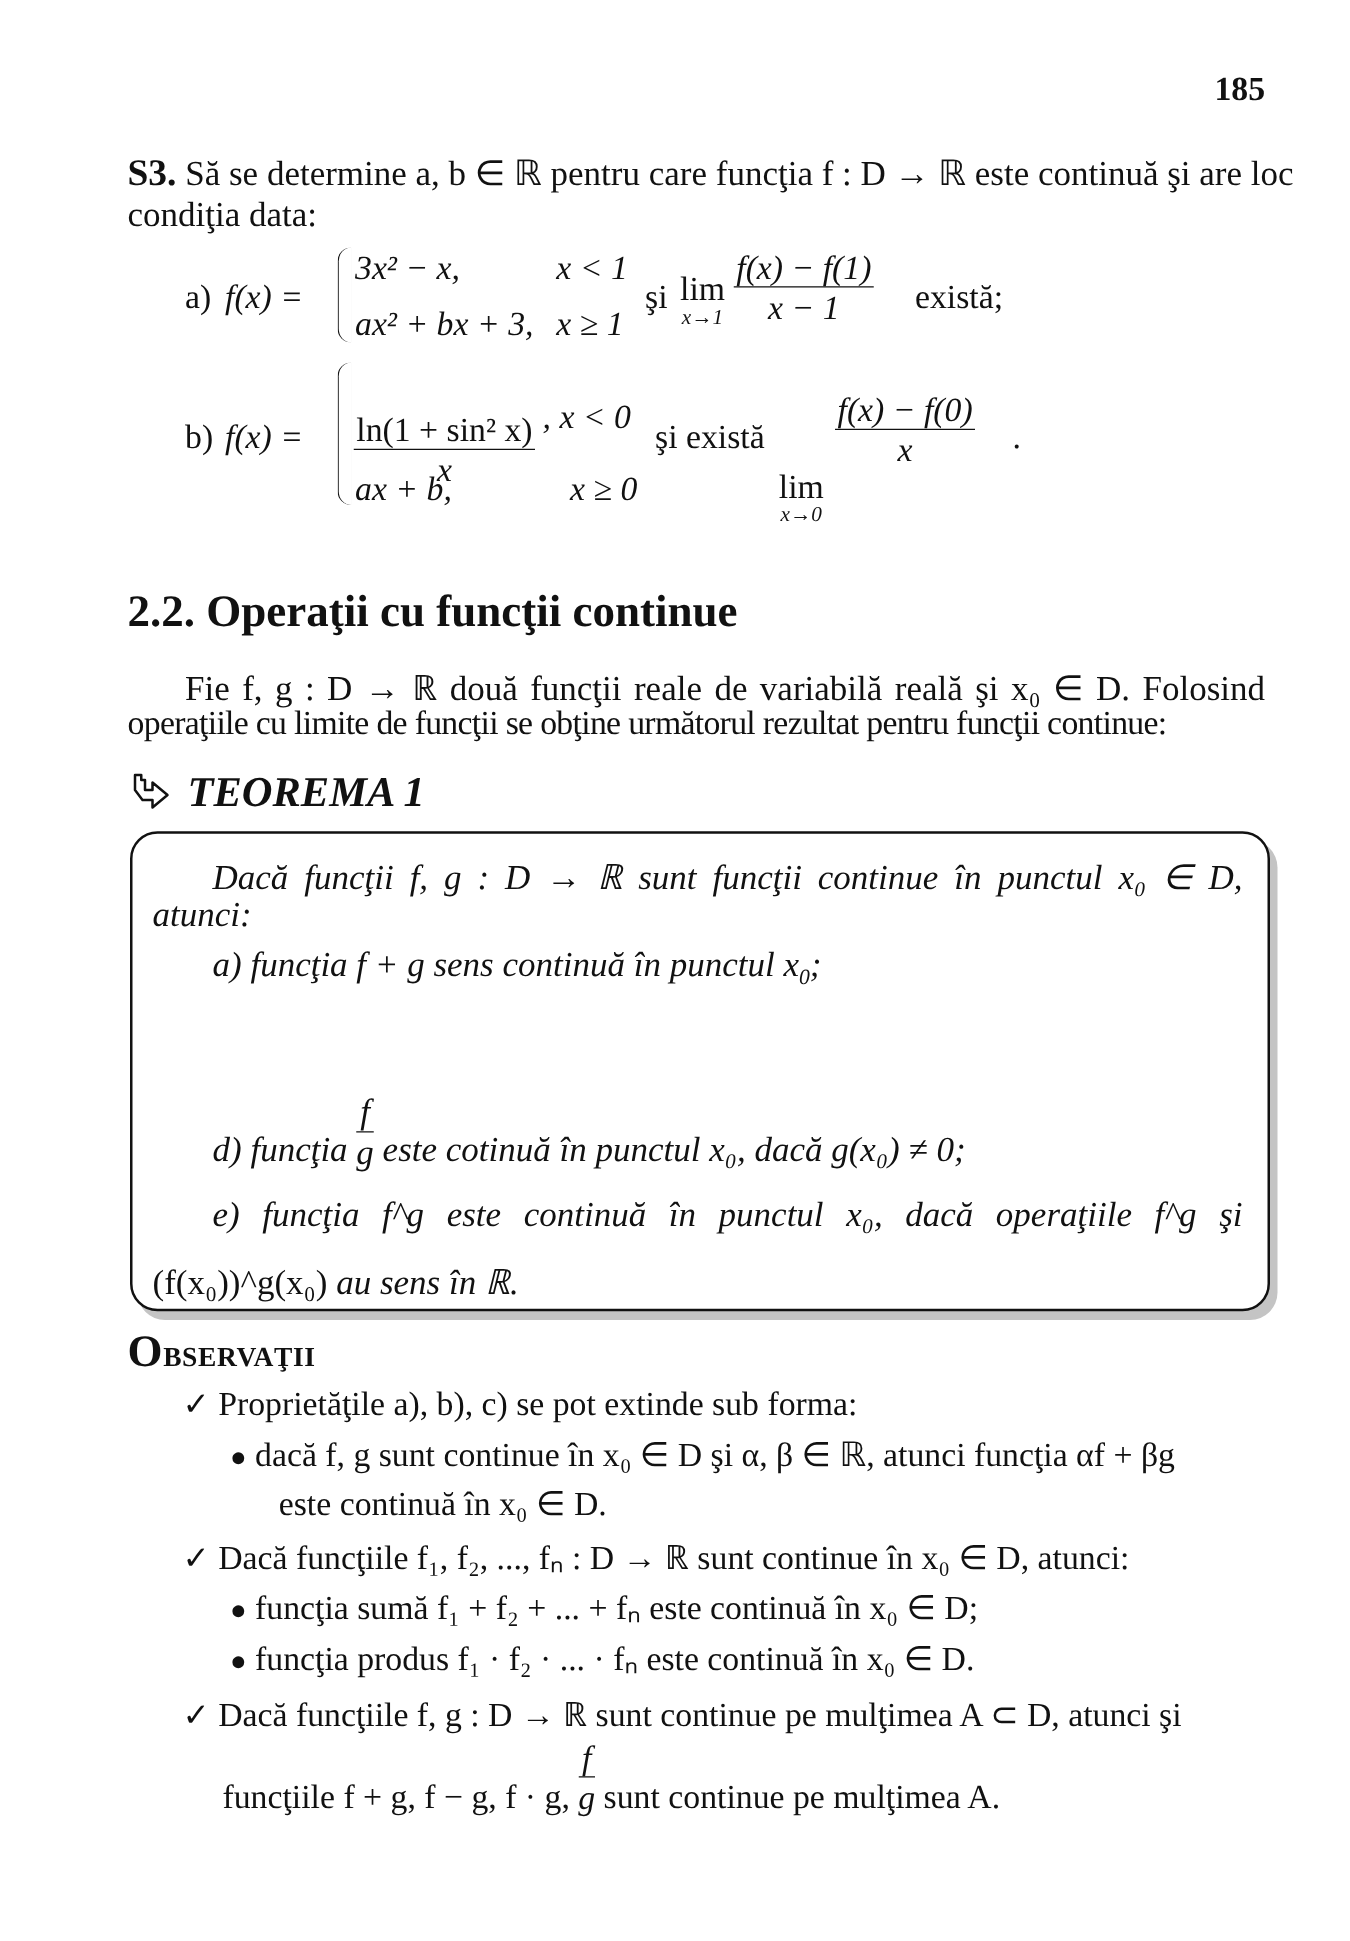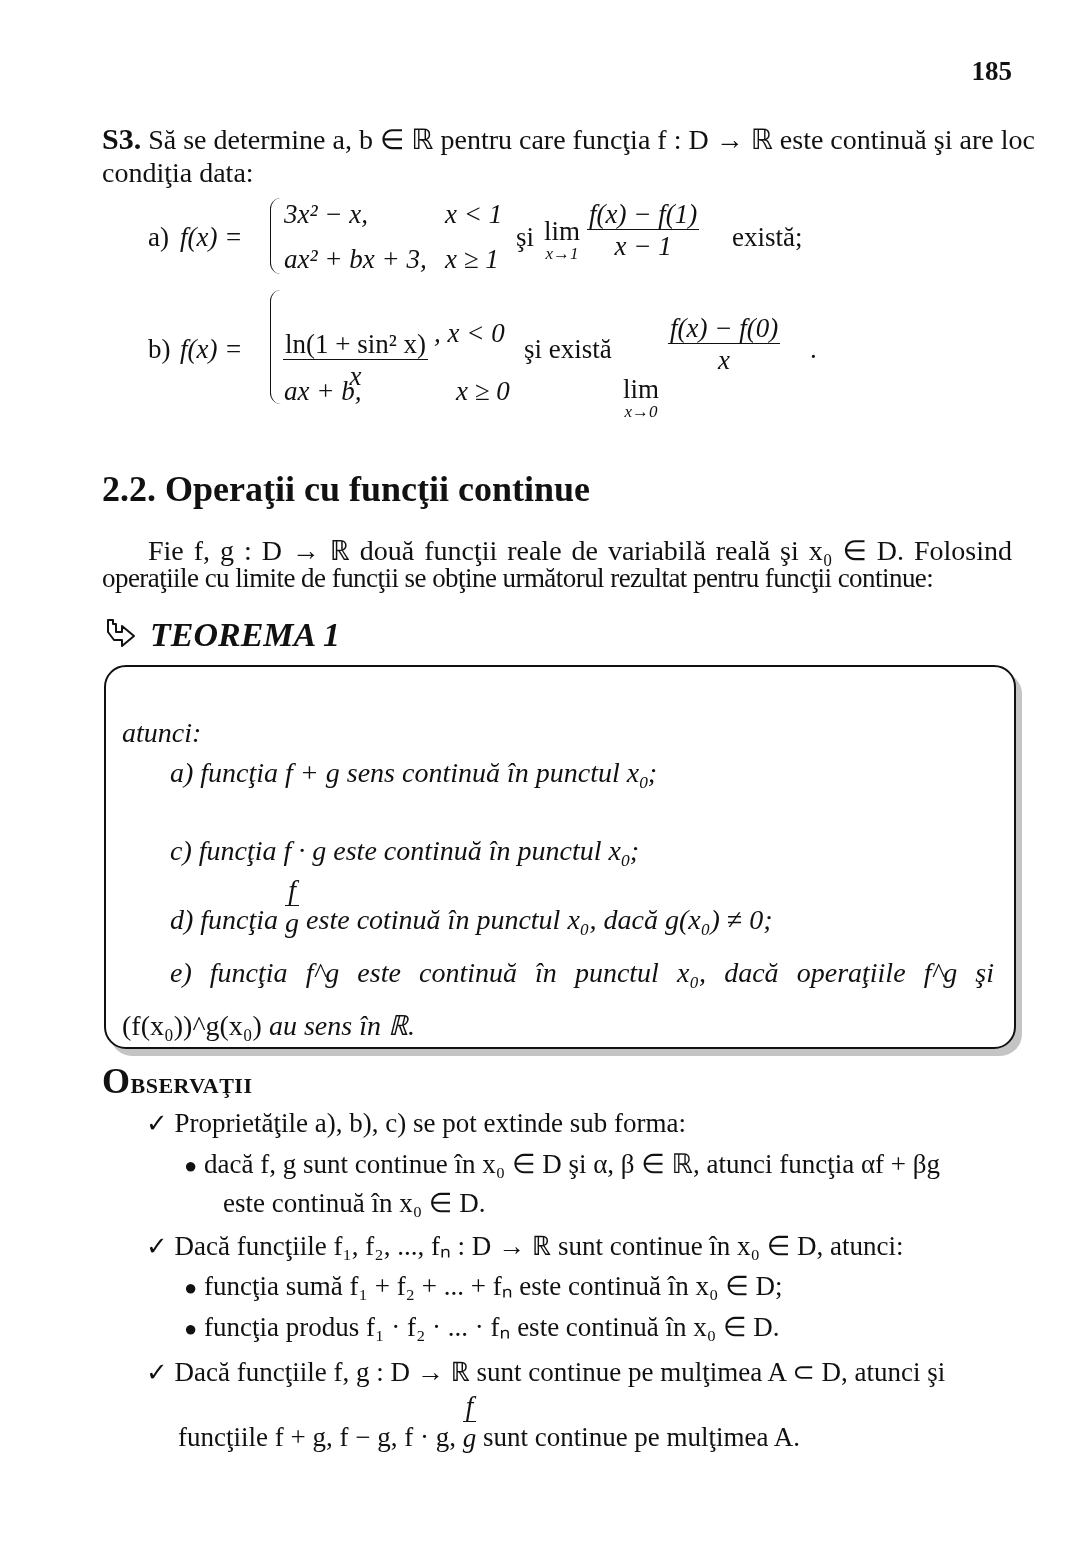--- a/index.html
+++ b/index.html
@@ -88,26 +88,24 @@
 <div class="abs" style="left:102px; top:563px; font-size:27px; letter-spacing:-0.55px;">operaţiile cu limite de funcţii se obţine următorul rezultat pentru funcţii continue:</div>
 
 <div class="abs" style="left:104px; top:616px; width:36px; height:34px;">
   <svg width="36" height="34" viewBox="0 0 36 34">
     <path d="M4 4 L4 16 L10 24 L18 24 L18 30 L30 20 L18 10 L18 16 L12 16 L12 8 L9 8 L9 4 Z" fill="none" stroke="#111" stroke-width="2" stroke-linejoin="round"></path>
   </svg>
 </div>
 <div class="abs theorem-title" style="left:150px; top:616px;">TEOREMA 1</div>
 
 <div class="theorem-box">
+  <div class="tline justify" style="left:16px; top:14px; width:872px; text-indent:48px;">Dacă funcţii f, g : D → ℝ sunt funcţii continue în punctul x₀ ∈ D,</div>
   <div class="tline" style="left:16px; top:50px;">atunci:</div>
   <div class="tline" style="left:64px; top:90px;">
     <span>a) funcţia f + g sens continuă în punctul x</span><sub>0</sub><span>;</span>
-  </div>
-  <div class="tline" style="left:64px; top:168px;">
-    <span>c) funcţia f · g este continuă în punctul x</span><sub>0</sub><span>;</span>
   </div>
   <div class="tline" style="left:64px; top:206px;">
     <span style="position:relative; top:18px;">d) funcţia</span>
     <span class="frac" style="position:relative; top:2px;">
       <span class="num">f</span>
       <span class="den">g</span>
     </span>
     <span style="position:relative; top:18px;">este cotinuă în punctul x₀, dacă g(x₀) ≠ 0;</span>
   </div>
   <div class="tline justify" style="left:16px; top:290px; width:872px; text-indent:48px;">e) funcţia f^g este continuă în punctul x₀, dacă operaţiile f^g şi</div>

